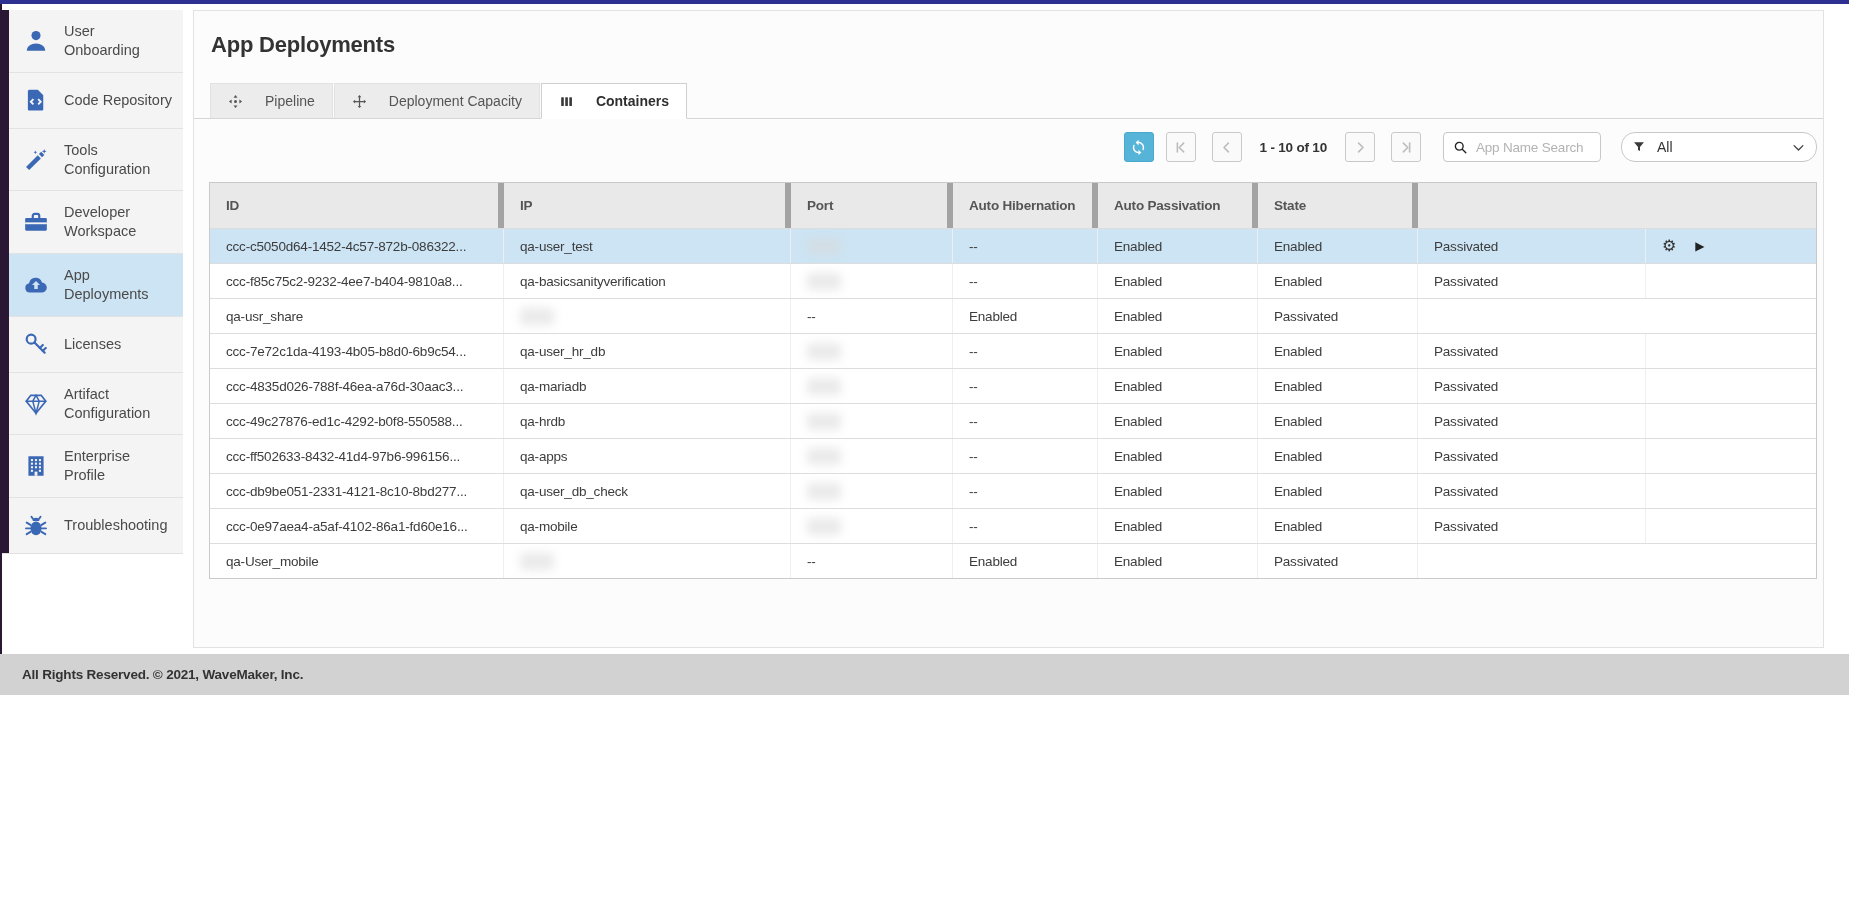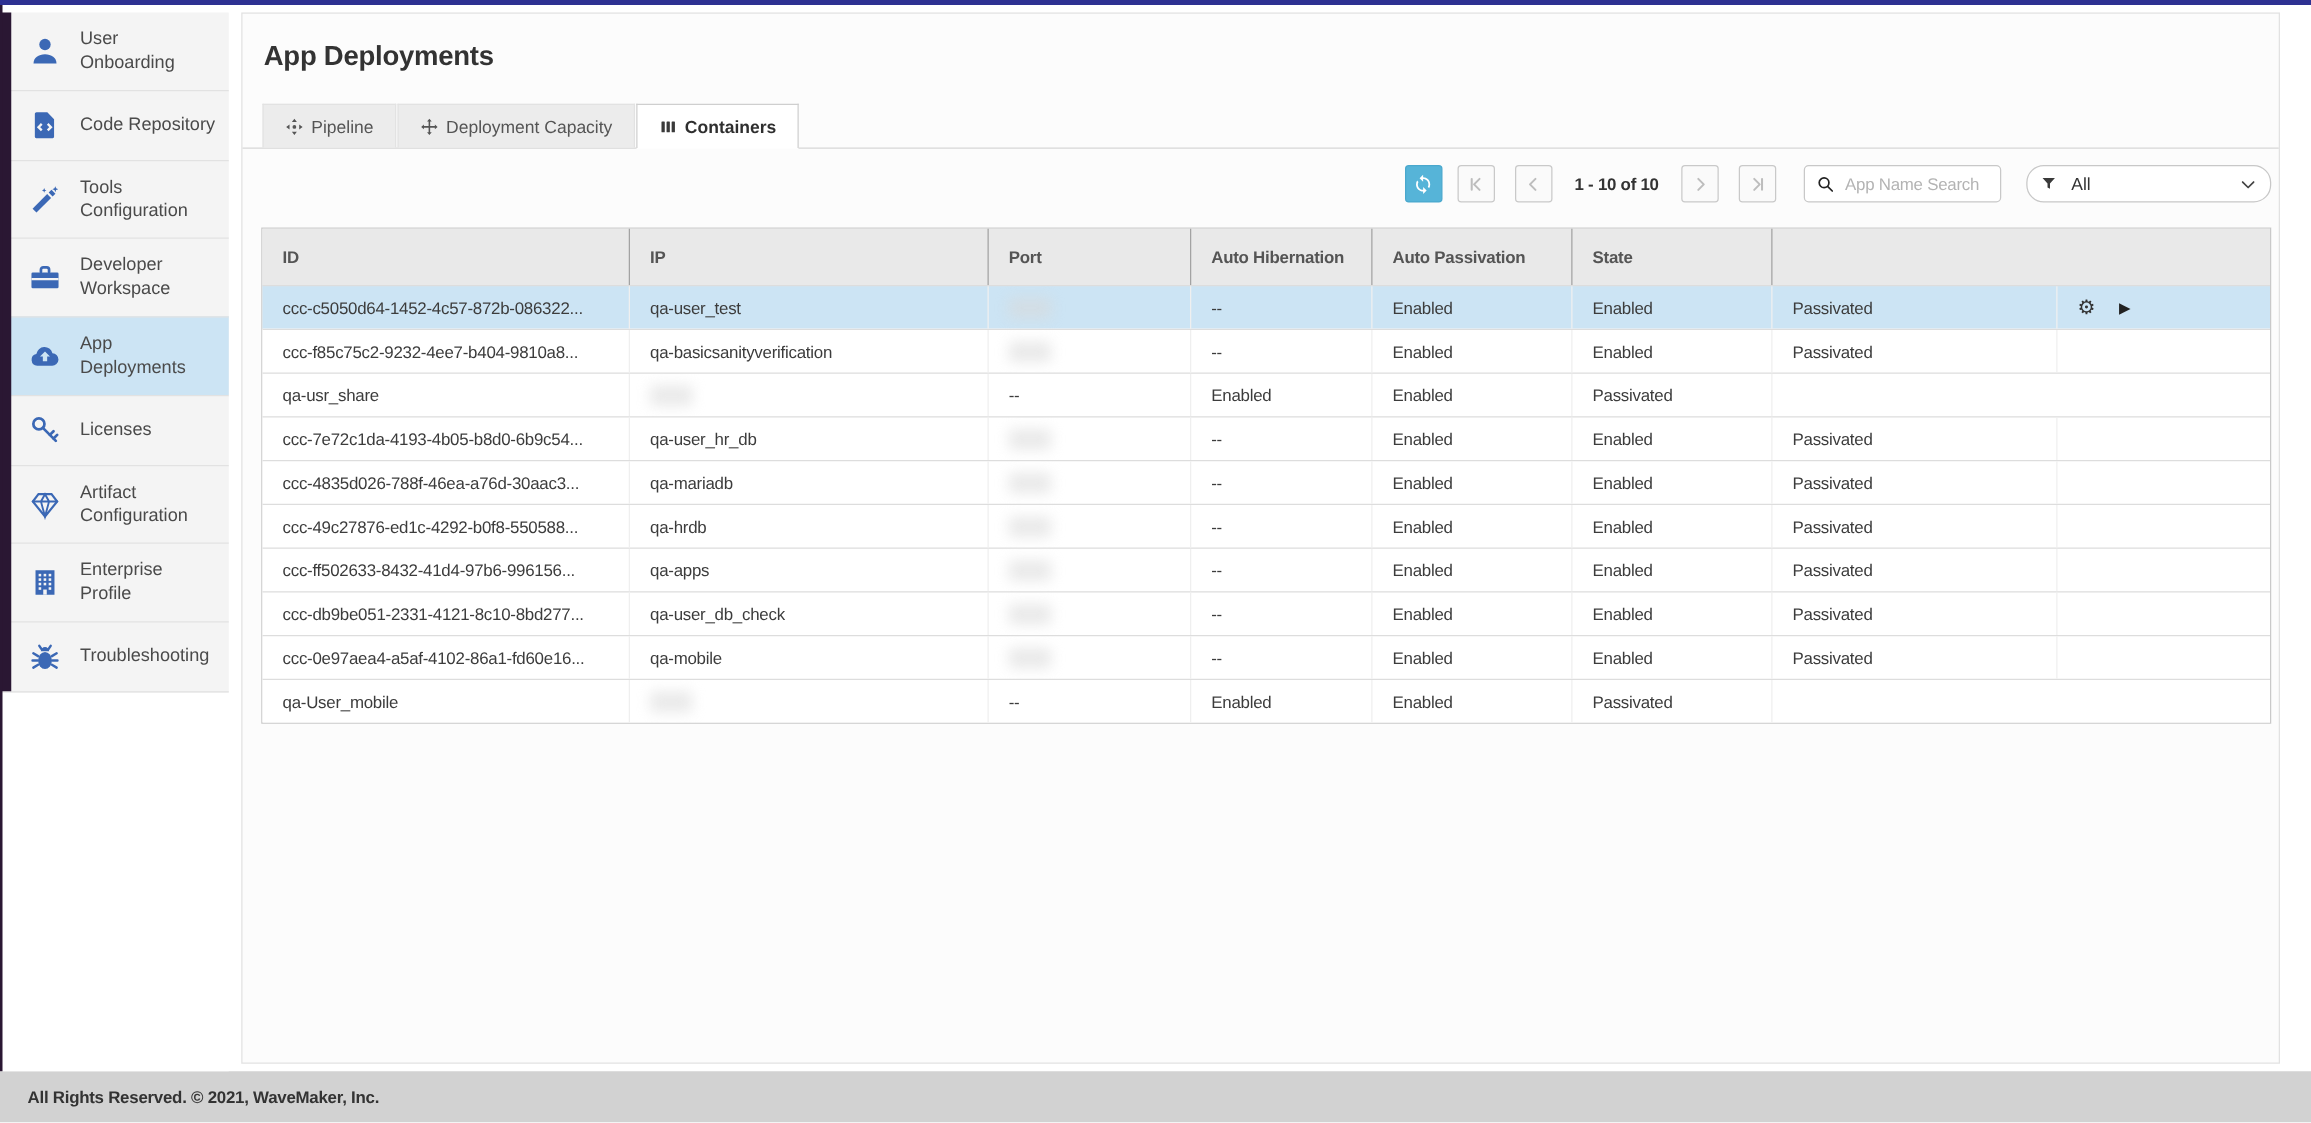--- a/index.html
+++ b/index.html
@@ -8,21 +8,21 @@
     --strip:#2a1733;
     --sel-blue:#cce4f4;
     --refresh:#56b4d8;
     --footer-bg:#d2d2d2;
     --card-bg:#fcfcfc;
   }
   *{box-sizing:border-box;margin:0;padding:0}
   html,body{width:1849px;height:898px;overflow:hidden;
     font-family:"Liberation Sans","DejaVu Sans",sans-serif;background:#fff;color:#3c3c3c;}
   .topbar{height:4px;background:var(--topbar);width:100%}
-  .app{display:flex;height:853px;position:relative}
+  .app{display:flex;height:650px;position:relative}
   .left-edge{position:absolute;left:0;top:0;width:2px;height:100%;background:var(--strip);z-index:6}
 
   
   .sidebar{width:183px;flex:0 0 183px;position:relative;background:#fff}
   .nav{position:relative;margin-top:6px;background:#f4f4f4;border-bottom:1px solid #e0e0e0}
   .nav::before{content:"";position:absolute;left:0;top:0;bottom:0;width:9px;background:var(--strip)}
   .nav-item{display:flex;align-items:center;gap:15px;padding:12px 10px 12px 22px;min-height:56px;
     border-top:1px solid #e2e2e2;cursor:pointer;color:#4a4a4a;font-size:14.5px;line-height:1.3}
   .nav-item:first-child{border-top:none}
   .nav-item.selected{background:var(--sel-blue)}
@@ -33,21 +33,21 @@
   .nav-icon svg .wg{fill:#f4f4f4}
   .nav-icon svg .w2{fill:#cde4f3}
 
   
   .main{flex:1;position:relative}
   .card{position:absolute;left:10px;top:6px;right:25px;bottom:6px;
     background:var(--card-bg);border:1px solid #e2e2e2}
   .page-title{margin:21px 0 0 17px;font-size:22px;font-weight:700;color:#333;letter-spacing:-.2px}
 
   .tabs{display:flex;align-items:flex-end;margin-top:25px;padding-left:16px;border-bottom:1px solid #d6d6d6}
-  .tab{display:flex;align-items:flex-end;gap:6px;padding:9px 17px;background:#ececec;
+  .tab{display:flex;align-items:flex-end;gap:22px;padding:9px 17px;background:#ececec;
     border:1px solid #e2e2e2;border-bottom:none;margin-right:1px;font-size:14px;color:#555;cursor:pointer}
   .tab svg{width:15px;height:15px;fill:#555}
   .tab.active{background:#fff;border:1px solid #cfcfcf;border-bottom:1px solid #fff;
     margin-bottom:-1px;color:#2f2f2f;font-weight:700}
   .tab.active svg{fill:#3a3a3a}
 
   
   .toolbar{display:flex;align-items:center;justify-content:flex-end;padding:13px 6px 11px 0}
   .btn{width:30px;height:30px;border:1px solid #c9c9c9;border-radius:3px;background:#fafafa;
     display:flex;align-items:center;justify-content:center;cursor:default}
@@ -66,21 +66,21 @@
   .filter{display:flex;align-items:center;gap:11px;width:196px;height:30px;margin-left:20px;
     border:1px solid #c8c8c8;border-radius:14px;background:#fff;padding:0 10px;cursor:pointer}
   .filter .flabel{font-size:14px;color:#333}
   .filter svg{flex:0 0 auto}
 
   
   .table{margin:9px 6px 0 15px;border:1px solid #c9c9c9;background:#fff}
   .thead,.tr{display:grid;grid-template-columns:294px 287px 162px 145px 160px 160px 228px minmax(0,1fr)}
   .thead{background:#e9e9e9;height:45px;align-items:center}
   .th{font-size:13.5px;font-weight:700;color:#555;padding-left:16px;height:100%;display:flex;
-    align-items:center;border-right:1px solid #a3a3a3;letter-spacing:-.2px;cursor:pointer}
+    align-items:center;border-right:6px solid #a3a3a3;letter-spacing:-.2px;cursor:pointer}
   .th:last-child{border-right:none}
   .tr{height:35px;border-top:1px solid #ddd;background:#fff;align-items:center;cursor:pointer}
   .tr.selected{background:var(--sel-blue)}
   .td{font-size:13.5px;color:#3c3c3c;padding-left:16px;height:100%;display:flex;align-items:center;
     border-right:1px solid #efefef;white-space:nowrap;overflow:hidden;letter-spacing:-.2px}
   .td:last-child{border-right:none}
   .redact{width:34px;height:17px;border-radius:3px;background:#d9d9d9;filter:blur(5px);opacity:.55}
   .actions{gap:19px}
   .act-gear{font-family:"DejaVu Sans",sans-serif;font-size:16px;color:#333;line-height:1;cursor:pointer}
   .act-play{font-family:"DejaVu Sans",sans-serif;font-size:12px;color:#222;line-height:1;cursor:pointer}

